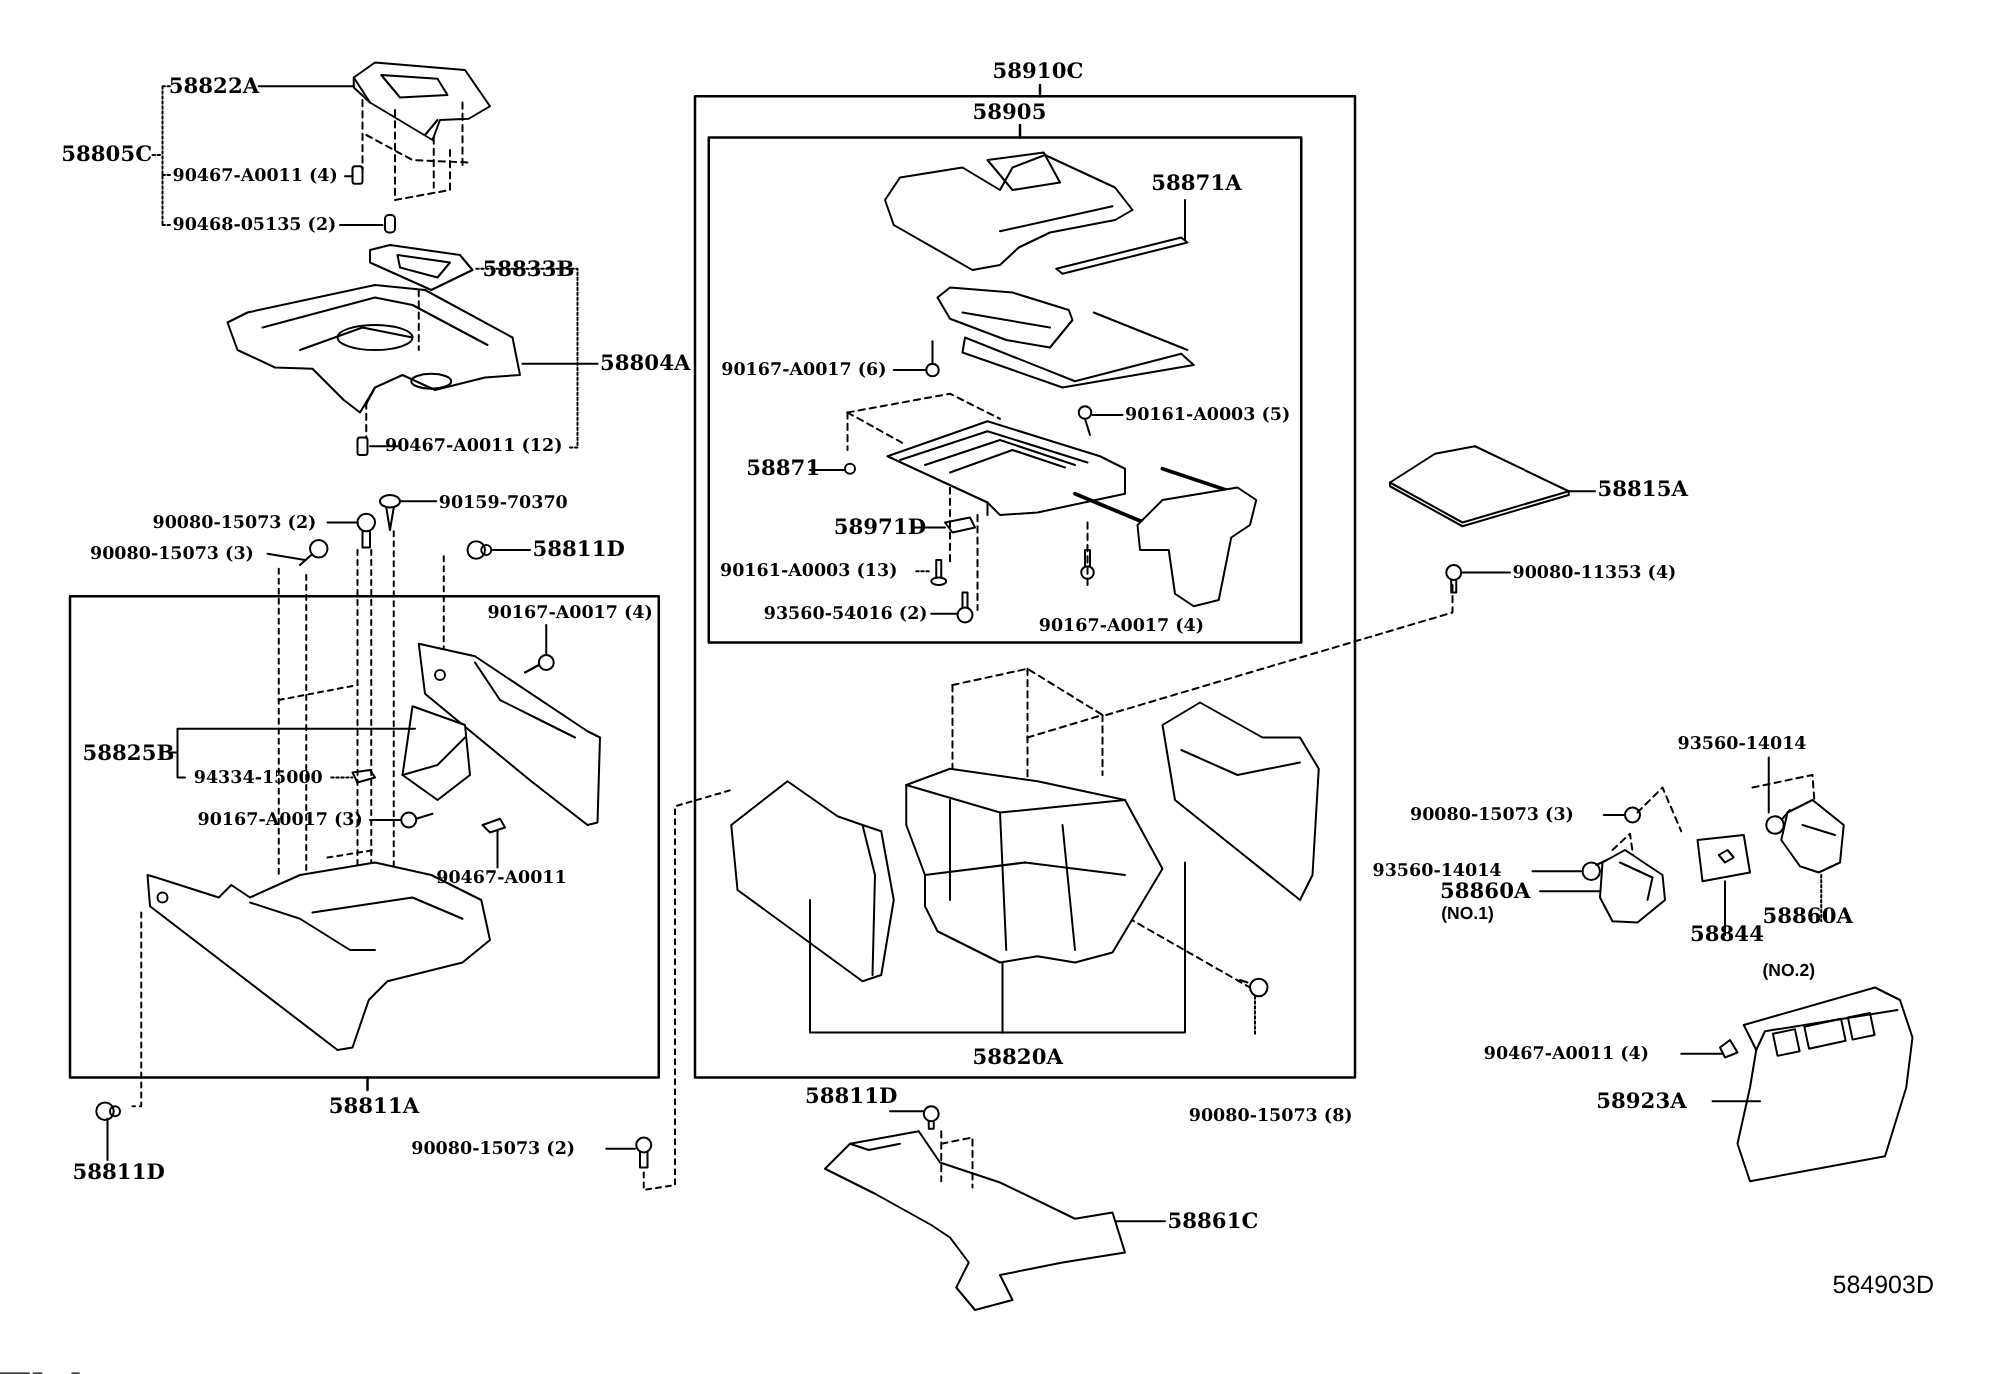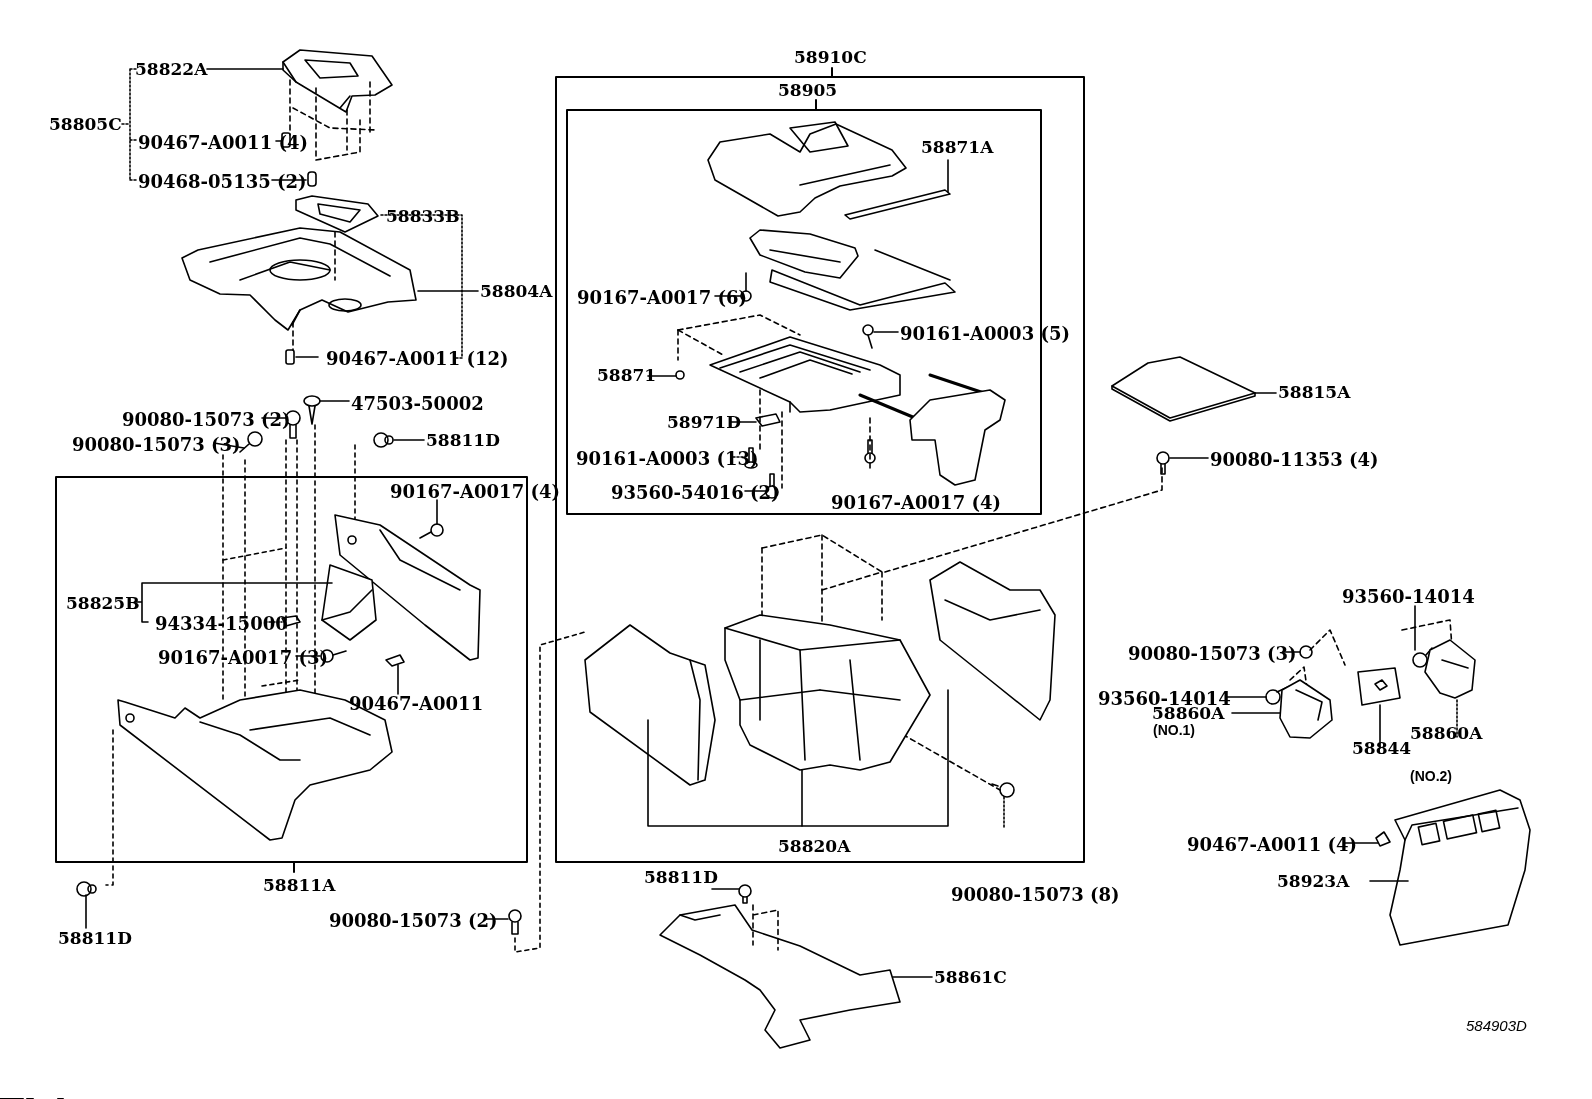--- a/index.html
+++ b/index.html
@@ -1,22 +1,22 @@
 <!DOCTYPE html>
 <html><head>
 <meta charset="utf-8">
 <style>
   html,body{margin:0;padding:0;background:#fff;}
   body{width:1592px;height:1099px;position:relative;overflow:hidden;font-family:"DejaVu Serif","Liberation Serif",serif;}
   #diagram{position:absolute;left:0;top:0;}
   .lbl{position:absolute;font-family:"DejaVu Serif","Liberation Serif",serif;font-weight:bold;color:#000;white-space:nowrap;line-height:1;}
   .big{font-size:17px;}
-  .sm{font-size:18px;}
+  .sm{font-size:14px;}
   .sub{font-family:"Liberation Sans",sans-serif;font-weight:bold;font-size:14px;}
-  .ref{font-family:"Liberation Sans",sans-serif;font-weight:normal;font-size:15px;font-style:italic;}
+  .ref{font-family:"Liberation Sans",sans-serif;font-weight:normal;font-size:20px;}
 </style>
 </head>
 <body>
 
 <svg id="diagram" width="1592" height="1099" viewBox="0 0 1592 1099" fill="none" stroke="#000" stroke-width="1.6" stroke-linejoin="round" stroke-linecap="round">
 
   <rect x="56" y="477" width="471" height="385" stroke-width="2"></rect>
   <rect x="556" y="77" width="528" height="785" stroke-width="2"></rect>
   <rect x="567" y="110" width="474" height="404" stroke-width="2"></rect>
   <line x1="832" y1="68" x2="832" y2="77" stroke-width="2"></line>
@@ -328,22 +328,22 @@
 
   <path d="M0 1099 L23 1099 M27 1099 L33 1099 M58 1099 L63 1099" stroke-width="2"></path>
 </svg>
 
 <span class="lbl big" style="left:135px;top:61px">58822A</span>
 <span class="lbl big" style="left:49px;top:116px">58805C</span>
 <span class="lbl sm" style="left:138px;top:134px">90467-A0011 (4)</span>
 <span class="lbl sm" style="left:138px;top:173px">90468-05135 (2)</span>
 <span class="lbl big" style="left:386px;top:208px">58833B</span>
 <span class="lbl big" style="left:480px;top:283px">58804A</span>
-<span class="lbl sm" style="left:326px;top:350px">90467-A0011 (12)</span>
-<span class="lbl sm" style="left:351px;top:395px">47503-50002</span>
+<span class="lbl sm" style="left:308px;top:350px">90467-A0011 (12)</span>
+<span class="lbl sm" style="left:351px;top:395px">90159-70370</span>
 <span class="lbl sm" style="left:122px;top:411px">90080-15073 (2)</span>
 <span class="lbl sm" style="left:72px;top:436px">90080-15073 (3)</span>
 <span class="lbl big" style="left:426px;top:432px">58811D</span>
 <span class="lbl sm" style="left:390px;top:483px">90167-A0017 (4)</span>
 <span class="lbl big" style="left:66px;top:595px">58825B</span>
 <span class="lbl sm" style="left:155px;top:615px">94334-15000</span>
 <span class="lbl sm" style="left:158px;top:649px">90167-A0017 (3)</span>
 <span class="lbl sm" style="left:349px;top:695px">90467-A0011</span>
 <span class="lbl big" style="left:263px;top:877px">58811A</span>
 <span class="lbl big" style="left:58px;top:930px">58811D</span>

